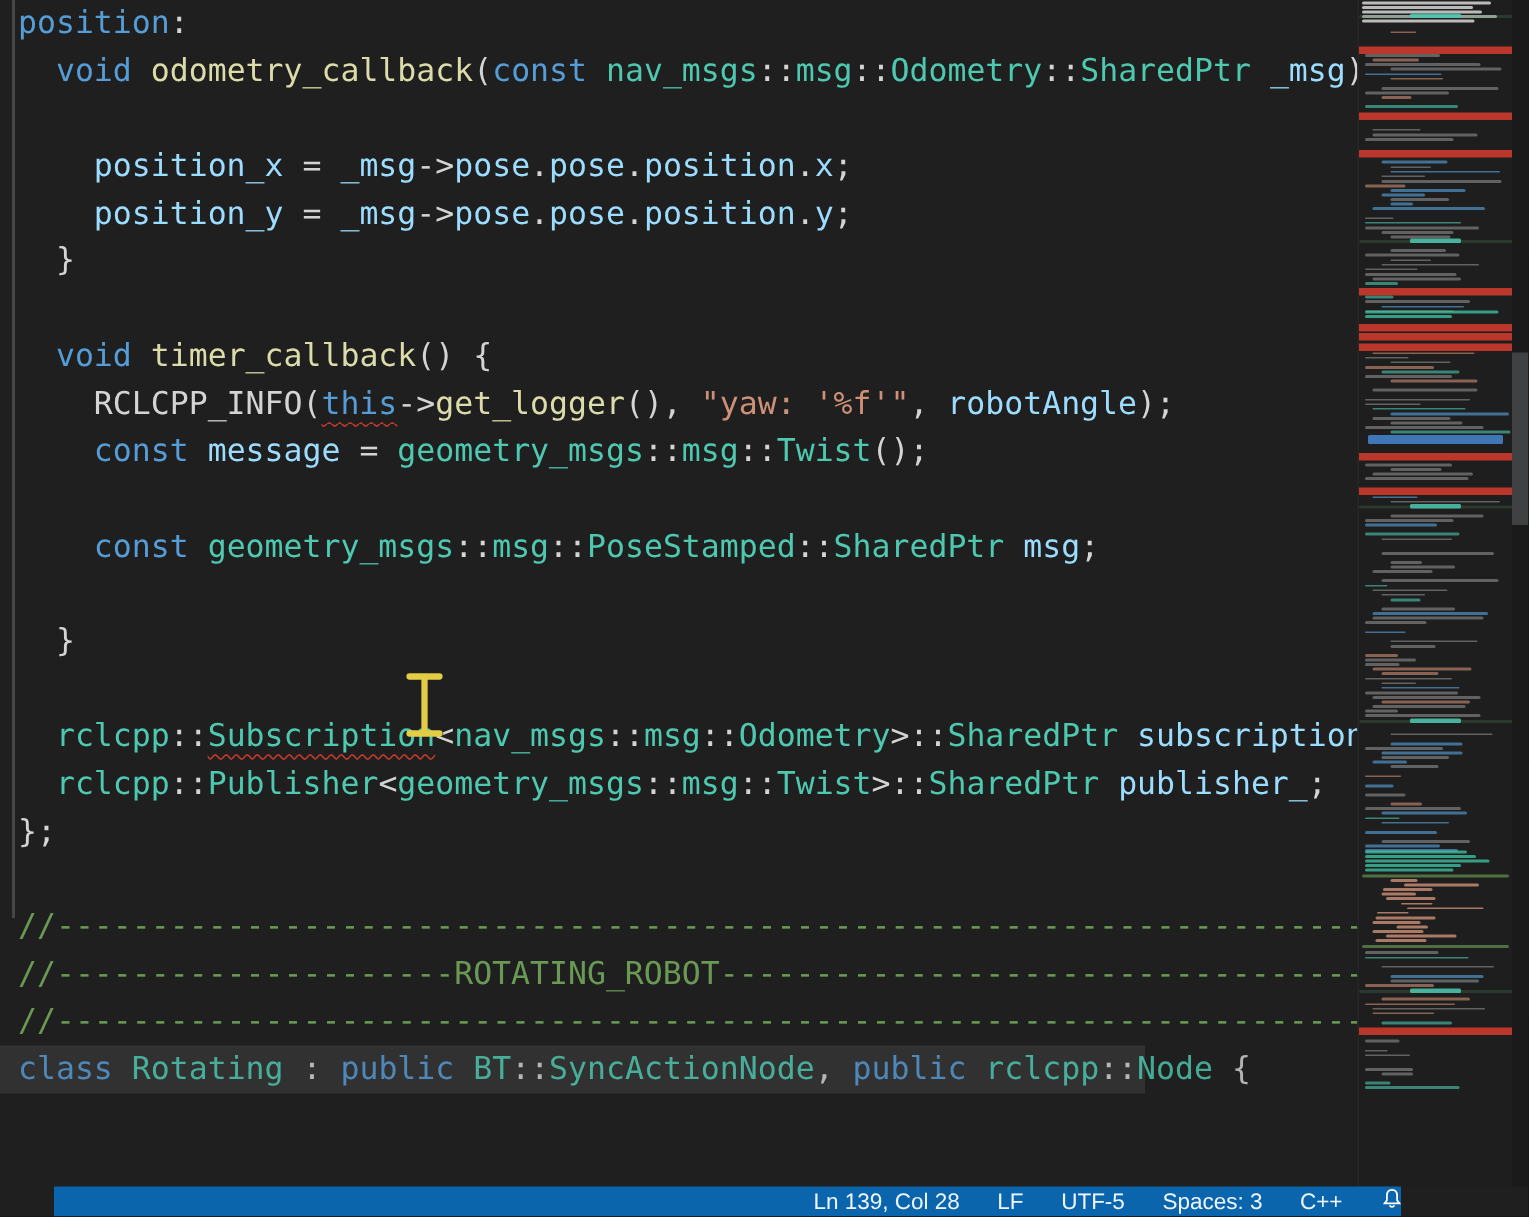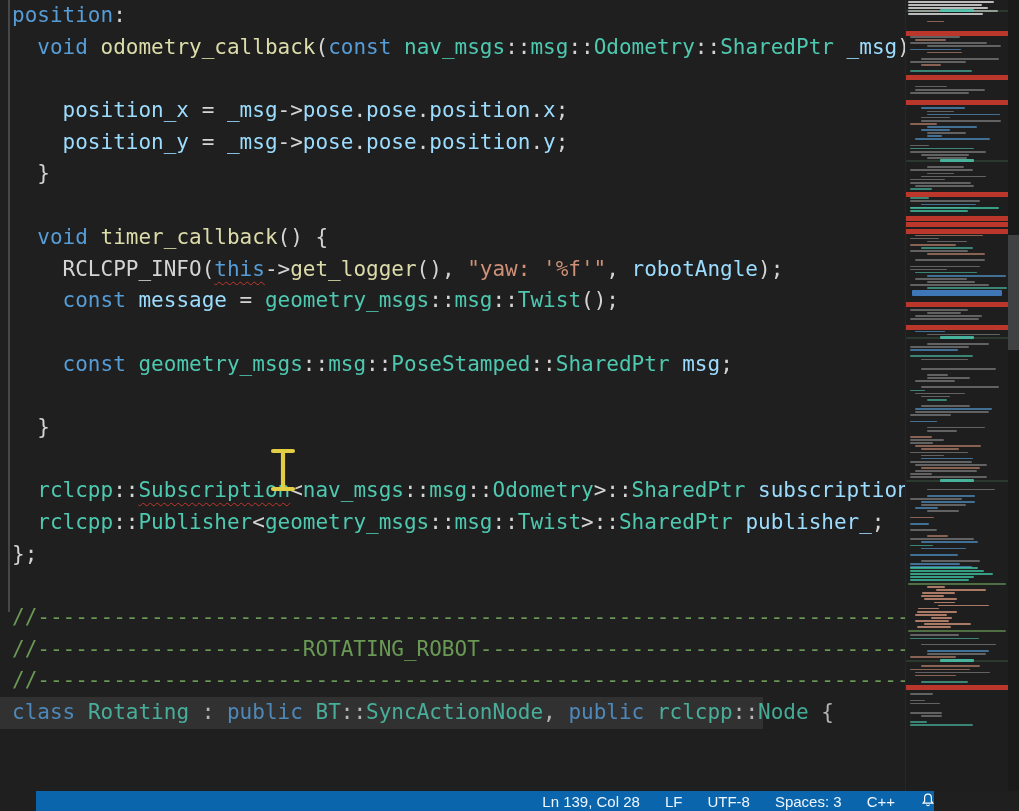--- a/index.html
+++ b/index.html
@@ -264,21 +264,21 @@
       <path d="M6 6 H28 M6 44 H28 M17 6 V44"></path>
     </g>
     <g stroke="#e3cd45" stroke-width="4.2" fill="none" stroke-linecap="round">
       <path d="M7 6 H27 M7 44 H27 M17 7 V43"></path>
     </g>
   </svg>
 
   <div id="status-bar">
     <span class="sb-item">Ln 139, Col 28</span>
     <span class="sb-item">LF</span>
-    <span class="sb-item">UTF-8</span>
+    <span class="sb-item">UTF-5</span>
     <span class="sb-item">Spaces: 3</span>
     <span class="sb-item">C++</span>
     <span id="bell">
       <svg width="16" height="16" viewBox="0 0 16 16">
         <path d="M8 2.2 C5.6 2.2 4.6 4.1 4.6 6 L4.6 9.2 L3.1 11.2 L12.9 11.2 L11.4 9.2 L11.4 6 C11.4 4.1 10.4 2.2 8 2.2 Z" fill="none" stroke="#ffffff" stroke-width="1.2"></path>
         <path d="M6.5 12.6 A1.6 1.6 0 0 0 9.5 12.6" fill="none" stroke="#ffffff" stroke-width="1.2"></path>
       </svg>
     </span>
   </div>
 

